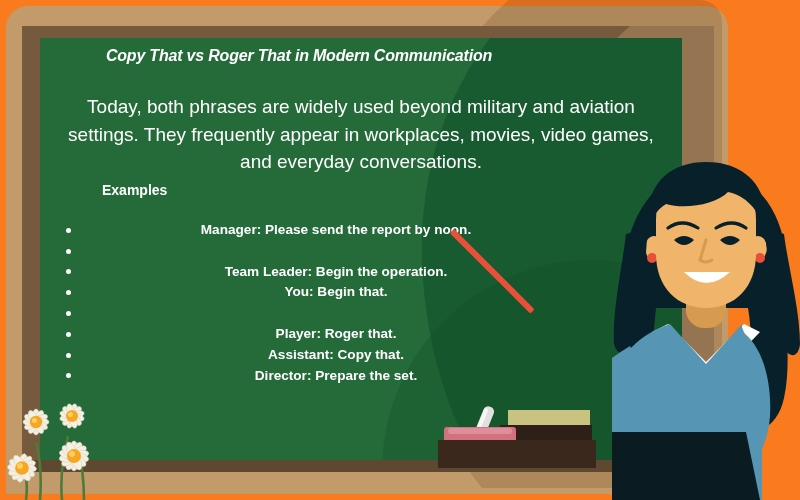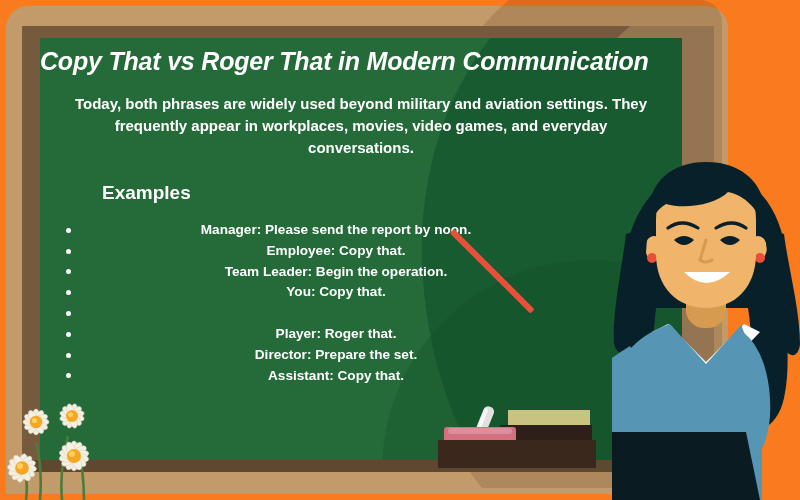--- a/index.html
+++ b/index.html
@@ -123,43 +123,43 @@
     height: 422px;
     color: #ffffff;
   }
 
   .title {
     position: absolute;
     left: 0;
     top: 9px;
     width: 518px;
     text-align: center;
-    font-size: 25px;
+    font-size: 16px;
     font-weight: bold;
     font-style: italic;
     letter-spacing: -0.2px;
     white-space: nowrap;
   }
 
   .intro {
     position: absolute;
     left: 24px;
     top: 55px;
     width: 594px;
     text-align: center;
-    font-size: 15px;
-    font-weight: bold;
+    font-size: 19px;
+    font-weight: normal;
     line-height: 1.45;
   }
 
   .examples-label {
     position: absolute;
     left: 62px;
     top: 144px;
-    font-size: 19px;
+    font-size: 14px;
     font-weight: bold;
   }
 
   .ex-list {
     position: absolute;
     left: 0;
     top: 182px;
     width: 642px;
     margin: 0;
     padding: 0;
@@ -274,27 +274,27 @@
   </div>
 
   <div class="ledge-dark"></div>
 
   <div class="content">
     <div class="title">Copy That vs Roger That in Modern Communication</div>
     <div class="intro">Today, both phrases are widely used beyond military and aviation settings. They frequently appear in workplaces, movies, video games, and everyday conversations.</div>
     <div class="examples-label">Examples</div>
     <ul class="ex-list">
         <li><span class="bullet"></span><span>Manager: Please send the report by noon.</span></li>
-        <li><span class="bullet"></span><span>Employee: Copy that.</span></li>
+        <li><span class="bullet"></span></li>
         <li><span class="bullet"></span><span>Team Leader: Begin the operation.</span></li>
-        <li><span class="bullet"></span><span>You: Copy that.</span></li>
+        <li><span class="bullet"></span><span>You: Begin that.</span></li>
         <li><span class="bullet"></span></li>
         <li><span class="bullet"></span><span>Player: Roger that.</span></li>
+        <li><span class="bullet"></span><span>Assistant: Copy that.</span></li>
         <li><span class="bullet"></span><span>Director: Prepare the set.</span></li>
-        <li><span class="bullet"></span><span>Assistant: Copy that.</span></li>
       </ul>
   </div>
 
   <div class="pointer"></div>
 
   <div class="tray chalk"></div>
   <div class="tray chalk-hi"></div>
   <div class="tray book"></div>
   <div class="tray tray-box-b"></div>
   <div class="tray eraser"></div>

